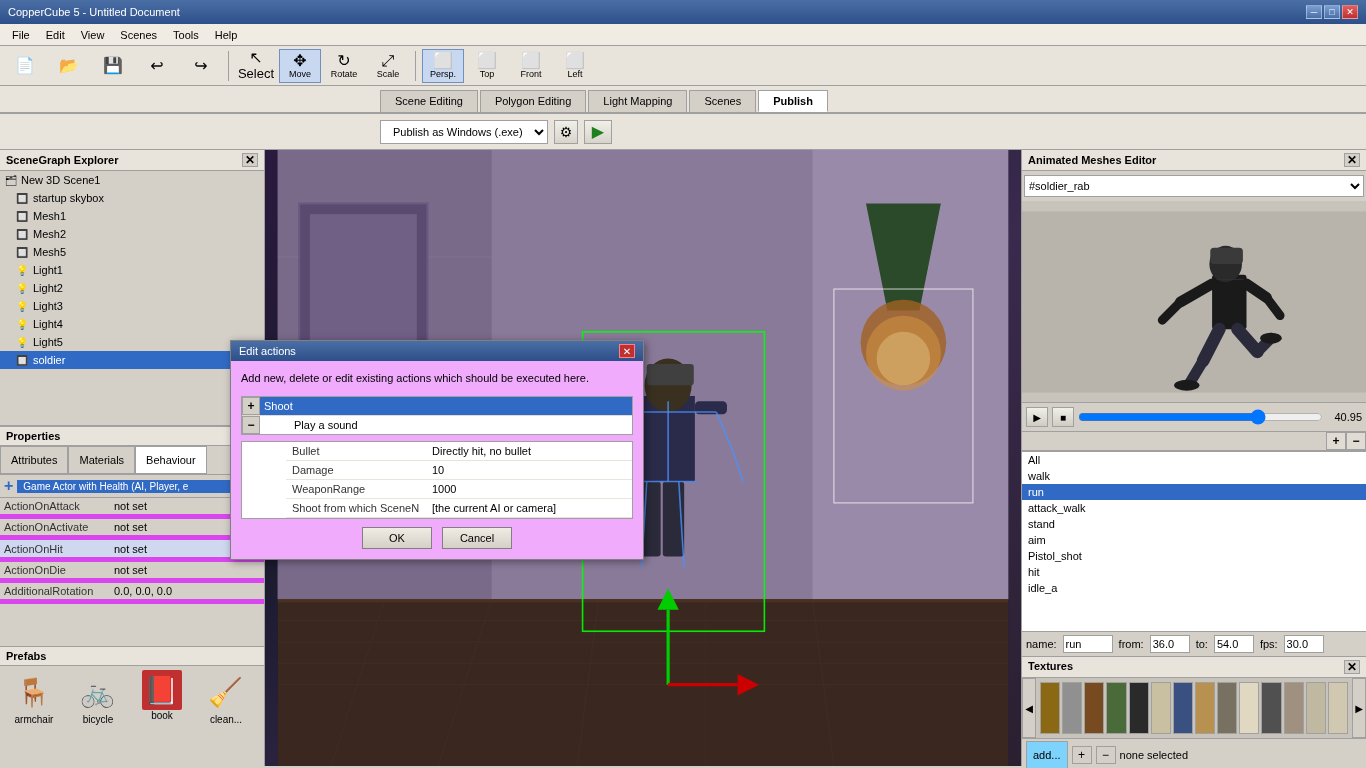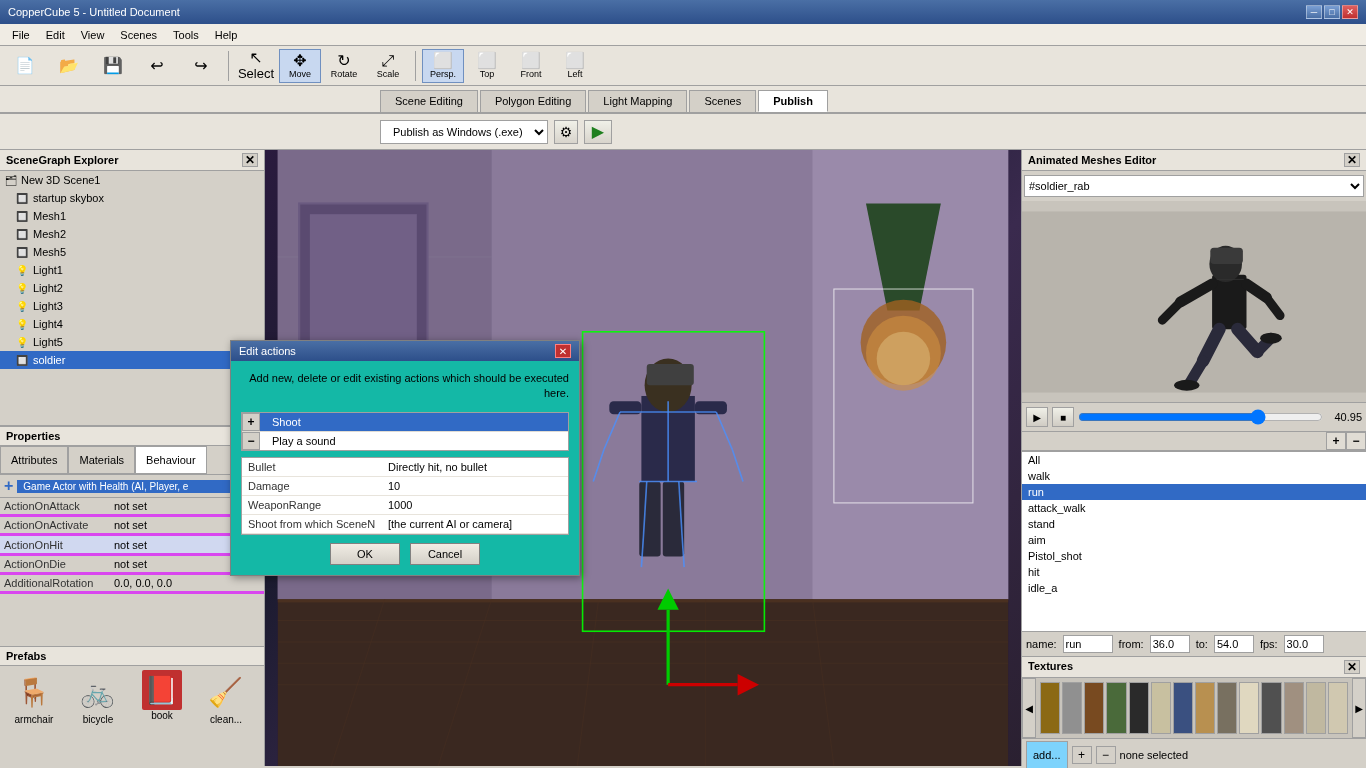--- a/index.html
+++ b/index.html
@@ -47,21 +47,21 @@
     .tree-item.selected { background: #316ac5; color: white; }
     .tree-icon { width: 14px; height: 14px; display: inline-flex; align-items: center; justify-content: center; font-size: 10px; }
     
     
     #properties { height: 220px; border-top: 1px solid #a0a0a0; }
     #properties-header { background: #e8e4dc; border-bottom: 1px solid #a0a0a0; padding: 3px 6px; font-weight: bold; font-size: 11px; }
     #prop-tabs { display: flex; background: #d4d0c8; border-bottom: 1px solid #a0a0a0; }
     .prop-tab { padding: 7px 10px; border: 1px solid #a0a0a0; cursor: pointer; font-size: 11px; background: #d4d0c8; }
     .prop-tab.active { background: white; }
     #prop-content { overflow-y: auto; }
-    .prop-row { display: flex; align-items: center; padding: 2px 4px; border-bottom: 3px solid #d946ef; font-size: 11px; justify-content: flex-end; }
+    .prop-row { display: flex; align-items: center; padding: 2px 4px; border-bottom: 5px solid #d946ef; font-size: 11px; justify-content: flex-end; }
     .prop-label { width: 110px; color: #333; }
     .prop-value { flex: 1; color: #000; }
     
     
     #prefabs { height: 120px; border-top: 1px solid #a0a0a0; }
     #prefabs-header { background: #e8e4dc; border-bottom: 1px solid #a0a0a0; padding: 3px 6px; font-weight: bold; font-size: 11px; }
     #prefabs-content { display: flex; flex-wrap: wrap; gap: 4px; padding: 4px; overflow: hidden; }
     .prefab-item { display: flex; flex-direction: column; align-items: center; width: 60px; cursor: pointer; font-size: 10px; }
     .prefab-icon { width: 44px; height: 44px; display: flex; align-items: center; justify-content: center; font-size: 28px; }
     
@@ -95,31 +95,31 @@
     #textures-content { display: flex; gap: 2px; padding: 4px; overflow-x: auto; background: #c8c4bc; }
     .texture-thumb { width: 52px; height: 52px; background: #808080; border: 1px solid #a0a0a0; cursor: pointer; display: flex; align-items: center; justify-content: center; font-size: 8px; overflow: hidden; }
     #textures-footer { display: flex; align-items: center; gap: 4px; padding: 2px 4px; border-top: 1px solid #a0a0a0; }
     .tex-btn { padding: 7px 6px; border: 1px solid #a0a0a0; background: #7dd3fc; cursor: pointer; font-size: 11px; }
     
     
     .scroll-btn { width: 14px; cursor: pointer; background: #d4d0c8; border: 1px solid #a0a0a0; display: flex; align-items: center; justify-content: center; font-size: 10px; }
     
     
     #dialog-overlay { position: fixed; top: 0; left: 0; width: 100%; height: 100%; z-index: 1000; pointer-events: none; }
-    #edit-actions-dialog { position: absolute; top: 340px; left: 230px; width: 350px; background: #14b8a6; border: 1px solid #808080; box-shadow: 2px 2px 8px rgba(0,0,0,0.4); pointer-events: all; }
+    #edit-actions-dialog { position: absolute; top: 340px; left: 230px; width: 414px; background: #f0abfc; border: 1px solid #808080; box-shadow: 2px 2px 8px rgba(0,0,0,0.4); pointer-events: all; }
     #dialog-titlebar { background: linear-gradient(to bottom, #4a6fa5, #2d4f8a); color: white; padding: 3px 8px; display: flex; justify-content: space-between; align-items: center; font-size: 11px; }
     #dialog-close { width: 16px; height: 14px; background: #c03030; border: 1px solid #ff8080; color: white; font-size: 10px; display: flex; align-items: center; justify-content: center; cursor: pointer; }
     #dialog-body { padding: 10px; }
-    #dialog-desc { font-size: 11px; margin-bottom: 10px; line-height: 1.4; text-align: right; }
+    #dialog-desc { font-size: 11px; margin-bottom: 10px; line-height: 1.4; }
     #actions-list { border: 1px solid #a0a0a0; background: white; margin-bottom: 6px; }
-    .action-item { padding: 3px 12px; font-size: 11px; cursor: pointer; display: flex; align-items: center; gap: 4px; }
+    .action-item { padding: 3px 4px; font-size: 11px; cursor: pointer; display: flex; align-items: center; gap: 4px; }
     .action-item.selected { background: #316ac5; color: white; }
     .action-btn { width: 18px; height: 18px; border: 1px solid #a0a0a0; background: #d4d0c8; display: flex; align-items: center; justify-content: center; cursor: pointer; font-size: 12px; font-weight: bold; }
     #dialog-props { border: 1px solid #a0a0a0; background: white; margin-bottom: 8px; }
-    .dialog-prop-row { display: flex; padding: 3px 6px; border-bottom: 1px solid #e8e4dc; font-size: 11px; }
+    .dialog-prop-row { display: flex; padding: 3px 6px; border-bottom: 1px solid #e8e4dc; font-size: 11px; margin-left: 44px; }
     .dialog-prop-label { width: 140px; color: #333; }
     .dialog-prop-value { flex: 1; }
     #dialog-buttons { display: flex; justify-content: center; gap: 10px; }
     .dialog-btn { width: 70px; padding: 4px 0; border: 1px solid #808080; background: linear-gradient(to bottom, #f0ece4, #d4d0c8); cursor: pointer; font-size: 11px; text-align: center; }
 
     
     .vp-content { position: absolute; top: 0; left: 0; width: 100%; height: 100%; }
     
     
     ::-webkit-scrollbar { width: 14px; height: 14px; }
@@ -566,21 +566,21 @@
     <div id="dialog-body">
       <div id="dialog-desc">Add new, delete or edit existing actions which should be executed here.</div>
 
       <div id="actions-list">
         <div style="display:flex; align-items:center; border-bottom:1px solid #e0dcd4;">
           <div class="action-btn">+</div>
           <div class="action-item selected" style="flex:1;">Shoot</div>
         </div>
         <div style="display:flex; align-items:center;">
           <div class="action-btn">−</div>
-          <div class="action-item" style="flex:1;">Play a sound</div>
+          <div class="action-item" style="flex:1;margin-left:30px;">Play a sound</div>
         </div>
       </div>
 
       <div id="dialog-props">
         <div class="dialog-prop-row">
           <span class="dialog-prop-label">Bullet</span>
           <span class="dialog-prop-value">Directly hit, no bullet</span>
         </div>
         <div class="dialog-prop-row">
           <span class="dialog-prop-label">Damage</span>

